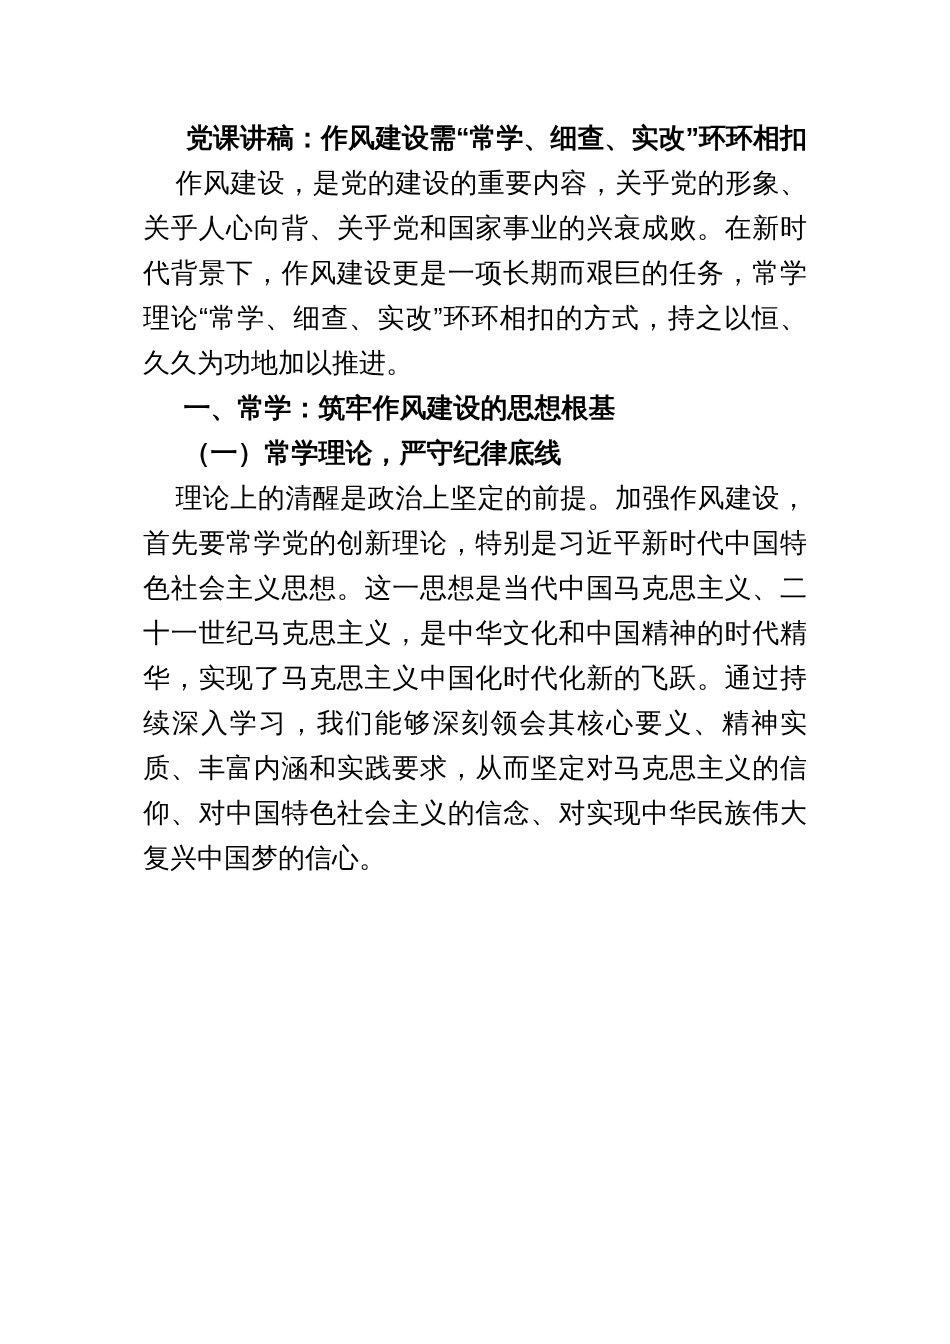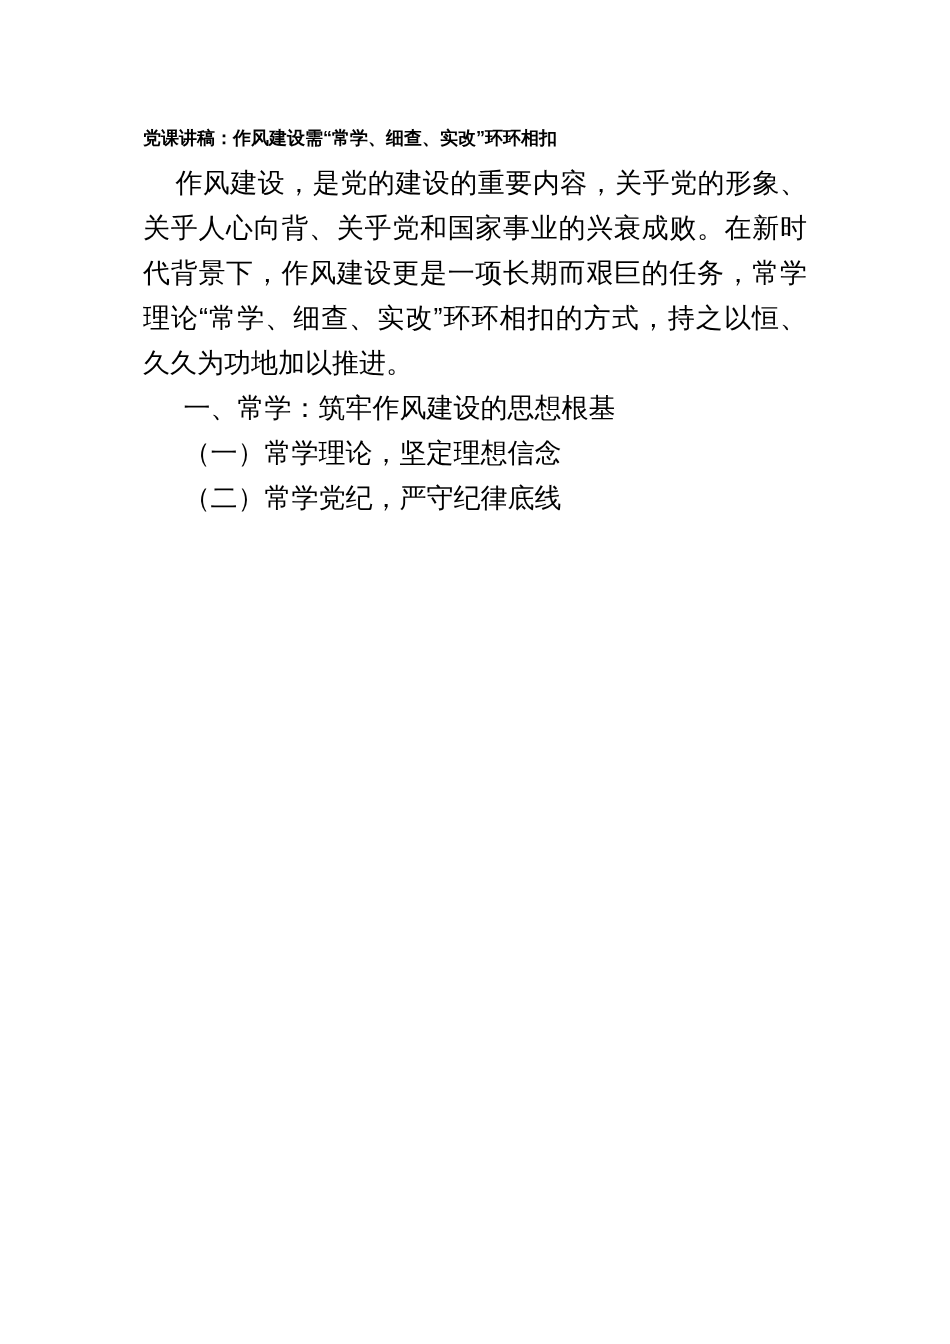--- a/index.html
+++ b/index.html
@@ -24,47 +24,47 @@
     position: absolute;
     left: 143px;
     top: 116px;
     width: 664px;
     font-size: 27px;
     line-height: 45px;
     color: #000000;
   }
   .doc-title {
     margin: 0;
-    font-size: 18px;
+    font-size: 27px;
     line-height: 45px;
     font-weight: bold;
-    text-align: left;
+    text-align: right;
     text-indent: 0;
   }
   .para {
     margin: 0;
     text-align: justify;
     text-justify: inter-ideograph;
     text-indent: 1.2em;
     word-break: break-all;
   }
   .heading-level-1,
   .heading-level-2 {
     margin: 0;
-    font-weight: normal;
+    font-weight: bold;
     text-align: left;
     text-indent: 1.5em;
   }
 </style>
 </head>
 <body>
 
 <div class="page">
   <div class="content">
     <h1 class="doc-title">党课讲稿：作风建设需“常学、细查、实改”环环相扣</h1>
     <div id="doc-body">
         <p class="para paragraph">作风建设，是党的建设的重要内容，关乎党的形象、关乎人心向背、关乎党和国家事业的兴衰成败。在新时代背景下，作风建设更是一项长期而艰巨的任务，常学理论“常学、细查、实改”环环相扣的方式，持之以恒、久久为功地加以推进。</p>
         <p class="para heading-level-1">一、常学：筑牢作风建设的思想根基</p>
-        <p class="para heading-level-2">（一）常学理论，坚定理想信念</p>
-        <p class="para heading-level-2">（二）常学党纪，严守纪律底线</p>
+        <p class="para heading-level-2">（一）常学理论，严守纪律底线</p>
+        <p class="para paragraph">理论上的清醒是政治上坚定的前提。加强作风建设，首先要常学党的创新理论，特别是习近平新时代中国特色社会主义思想。这一思想是当代中国马克思主义、二十一世纪马克思主义，是中华文化和中国精神的时代精华，实现了马克思主义中国化时代化新的飞跃。通过持续深入学习，我们能够深刻领会其核心要义、精神实质、丰富内涵和实践要求，从而坚定对马克思主义的信仰、对中国特色社会主义的信念、对实现中华民族伟大复兴中国梦的信心。</p>
       </div>
   </div>
 </div>
 
 </body></html>

